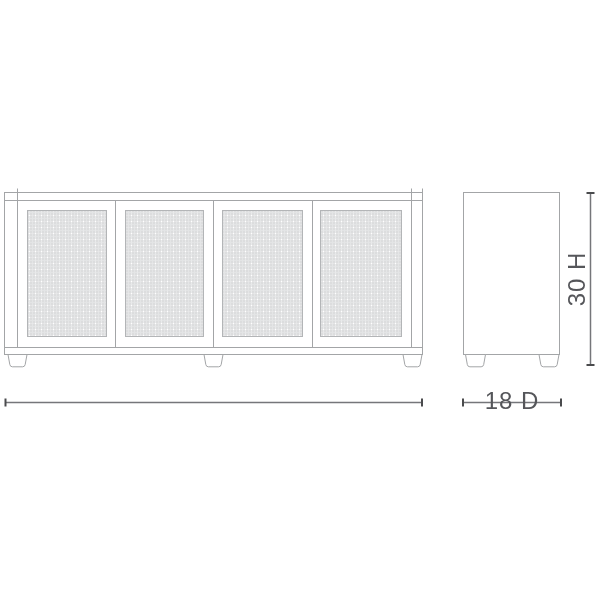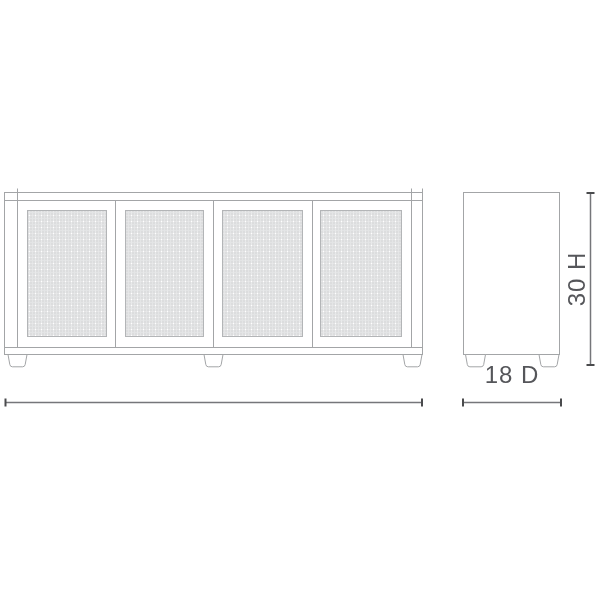--- a/index.html
+++ b/index.html
@@ -34,21 +34,21 @@
     user-select: none;
   }
   .dim-label.width {
     left: 0;
     top: 378px;
     width: 427px;
     text-align: center;
   }
   .dim-label.depth {
     left: 462px;
-    top: 363px;
+    top: 389px;
     width: 100px;
     text-align: center;
   }
   .dim-label.height {
     left: 577px;
     top: 279px;
     transform: translate(-50%, -50%) rotate(-90deg);
   }
 </style>
 </head>

